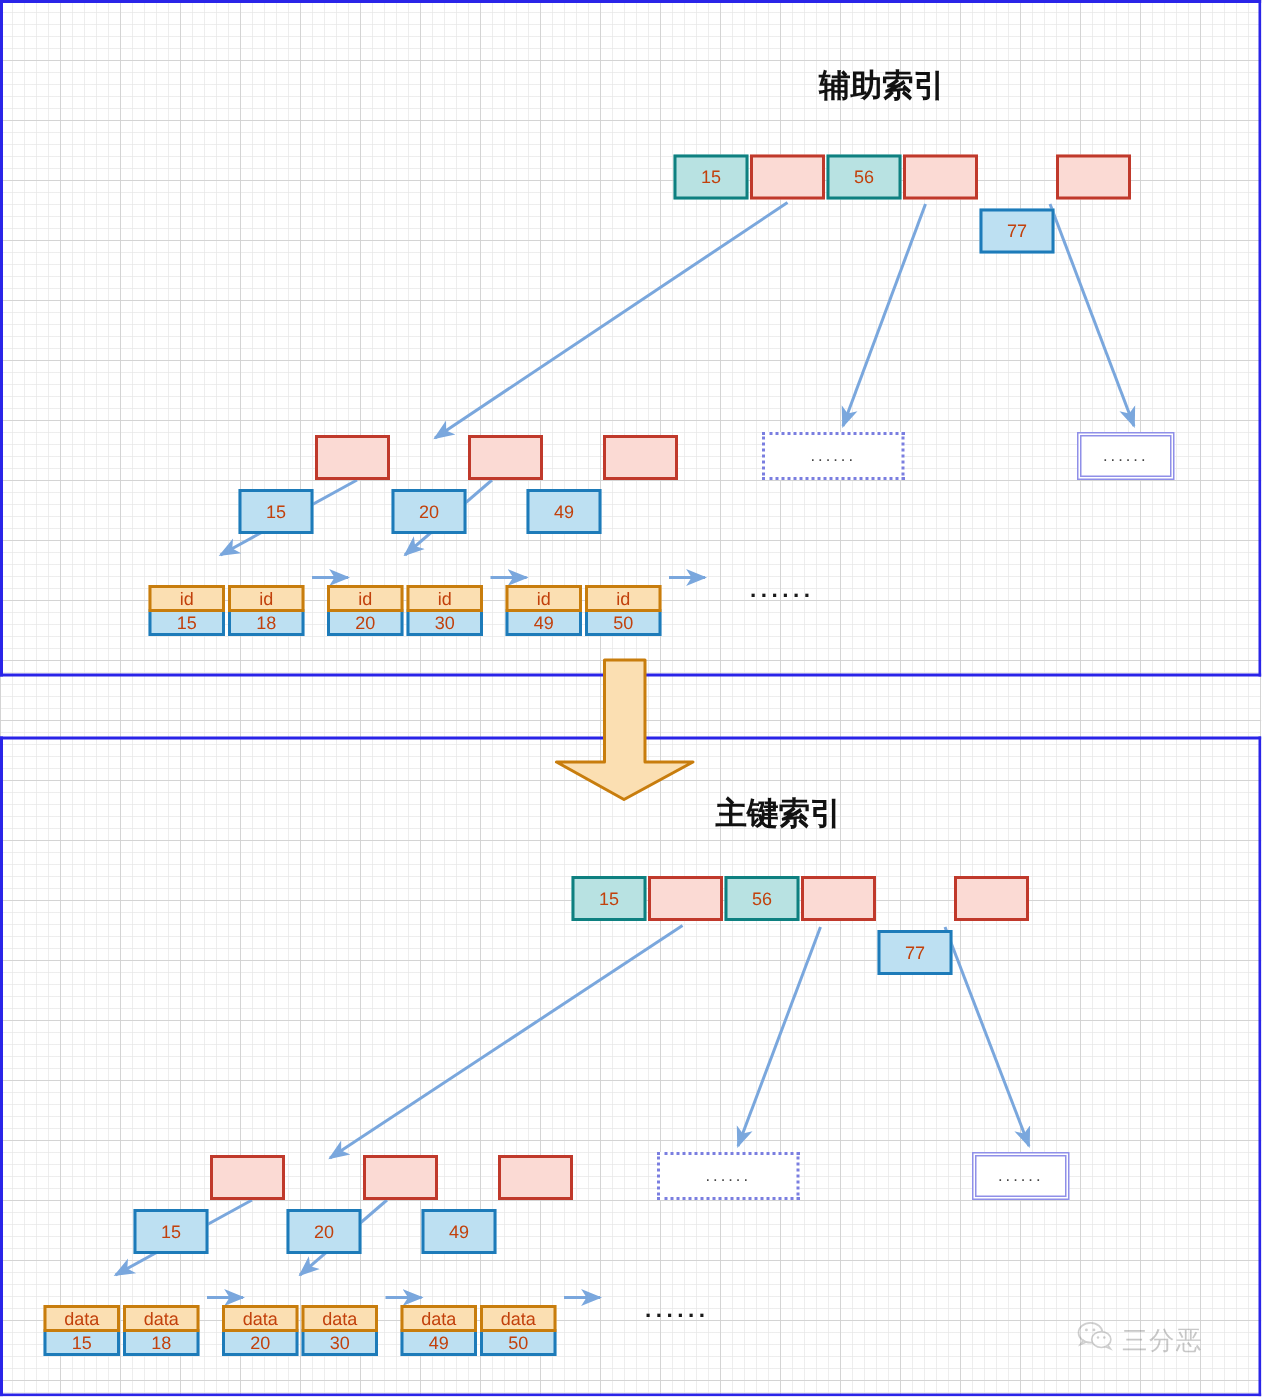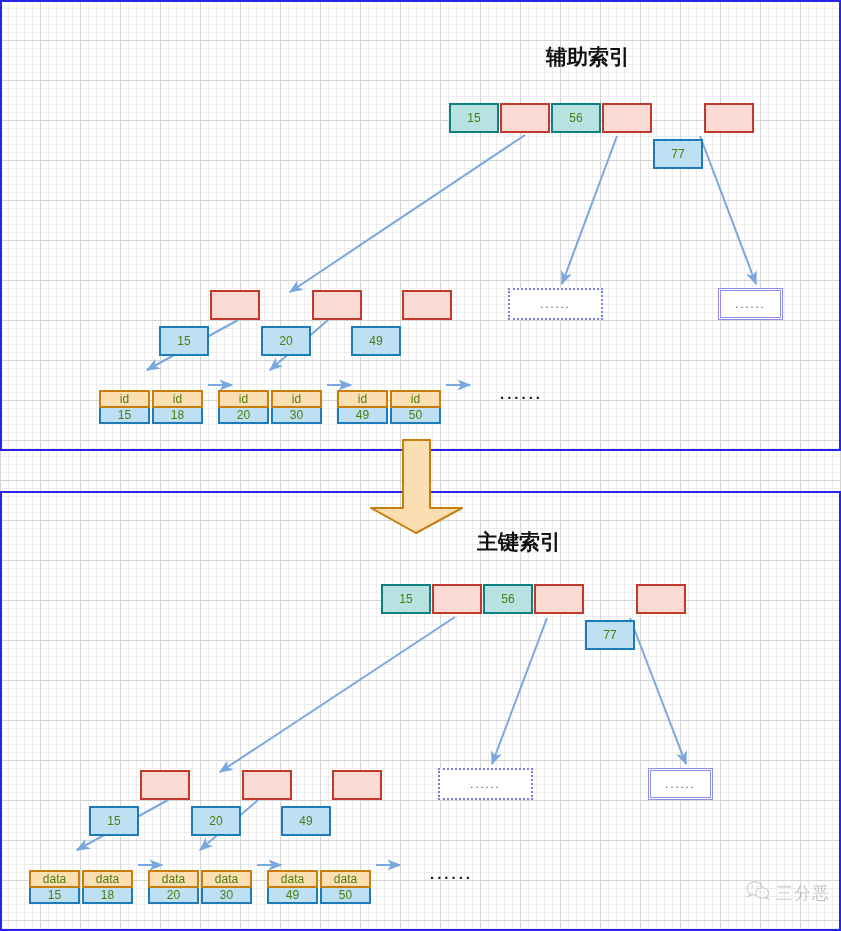--- a/index.html
+++ b/index.html
@@ -24,21 +24,21 @@
 
   
   .frameline{position:absolute;background:#2a24e8;}
   .fl-h{height:2px;}
   .fl-v{width:2px;}
 
   
   .cell{
     position:absolute;box-sizing:border-box;
     display:flex;align-items:center;justify-content:center;
-    font-size:12px;color:#4d7c0f;line-height:1;
+    font-size:12px;color:#c2410c;line-height:1;
   }
   .cell.teal{background:#b8e2e2;border:2px solid #0e8080;}
   .cell.pinkr{background:#fbdad4;border:2px solid #c0392b;}
   .cell.blue{background:#bde0f2;border:2px solid #1d7bb9;margin-top:36px;}
   .cell.orange{background:#fbdfb2;border:2px solid #c87d0d;}
 
   
   .ph{
     position:absolute;box-sizing:border-box;background:#ffffff;
     display:flex;align-items:center;justify-content:center;
@@ -203,21 +203,21 @@
   </div>
   <div>
     <div class="cell blue" style="left:267px;top:850px;width:51px;height:18px;">49</div>
     <div class="cell blue" style="left:320px;top:850px;width:51px;height:18px;">50</div>
     <div class="cell orange" style="left:267px;top:870px;width:51px;height:18px;">data</div>
     <div class="cell orange" style="left:320px;top:870px;width:51px;height:18px;">data</div>
   </div>
 
   <div class="dots" style="left:430px;top:865px;">......</div>
 
-  <div class="wm" style="left:746px;top:880px;">
+  <div class="wm" style="left:718px;top:880px;">
     <span>
       <svg width="24" height="22" viewBox="0 0 24 22">
         <ellipse cx="9" cy="8.5" rx="8" ry="6.6" fill="none" stroke="#888" stroke-width="1.1"></ellipse>
         <path d="M4.5,13.2 L2.2,16.4 L6.2,14.7" fill="none" stroke="#888" stroke-width="1.1"></path>
         <circle cx="6.3" cy="6.6" r="0.95" fill="#888"></circle>
         <circle cx="11.3" cy="6.6" r="0.95" fill="#888"></circle>
         <ellipse cx="16.2" cy="13" rx="6.4" ry="5.3" fill="#fff" stroke="#888" stroke-width="1.1"></ellipse>
         <path d="M20.4,16.6 L22.3,19.2 L19.1,17.8" fill="none" stroke="#888" stroke-width="1.1"></path>
         <circle cx="14" cy="11.7" r="0.8" fill="#888"></circle>
         <circle cx="18.2" cy="11.7" r="0.8" fill="#888"></circle>

